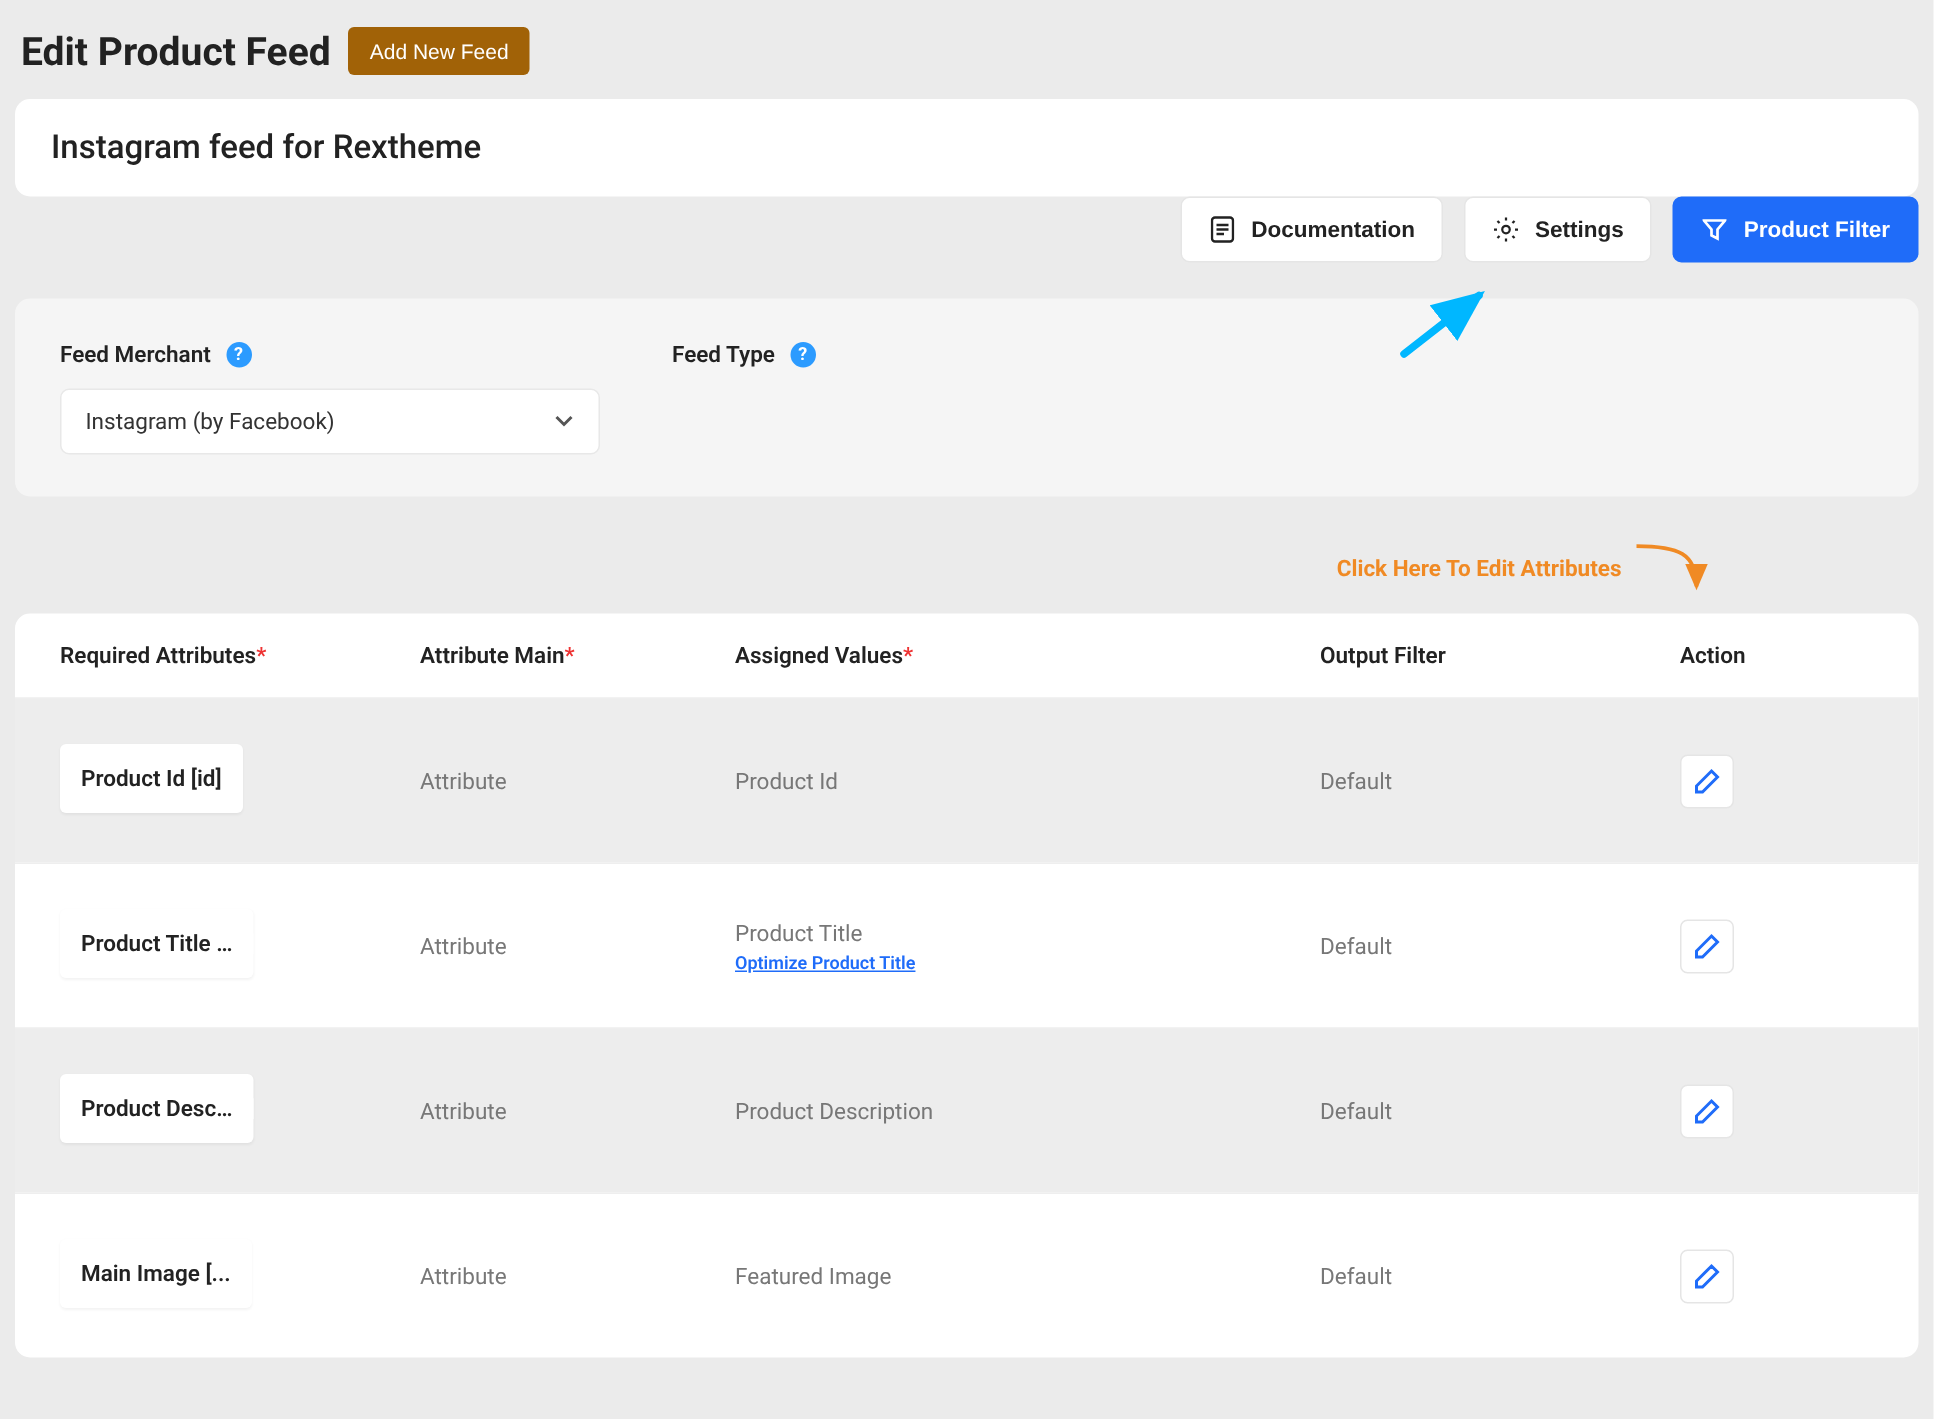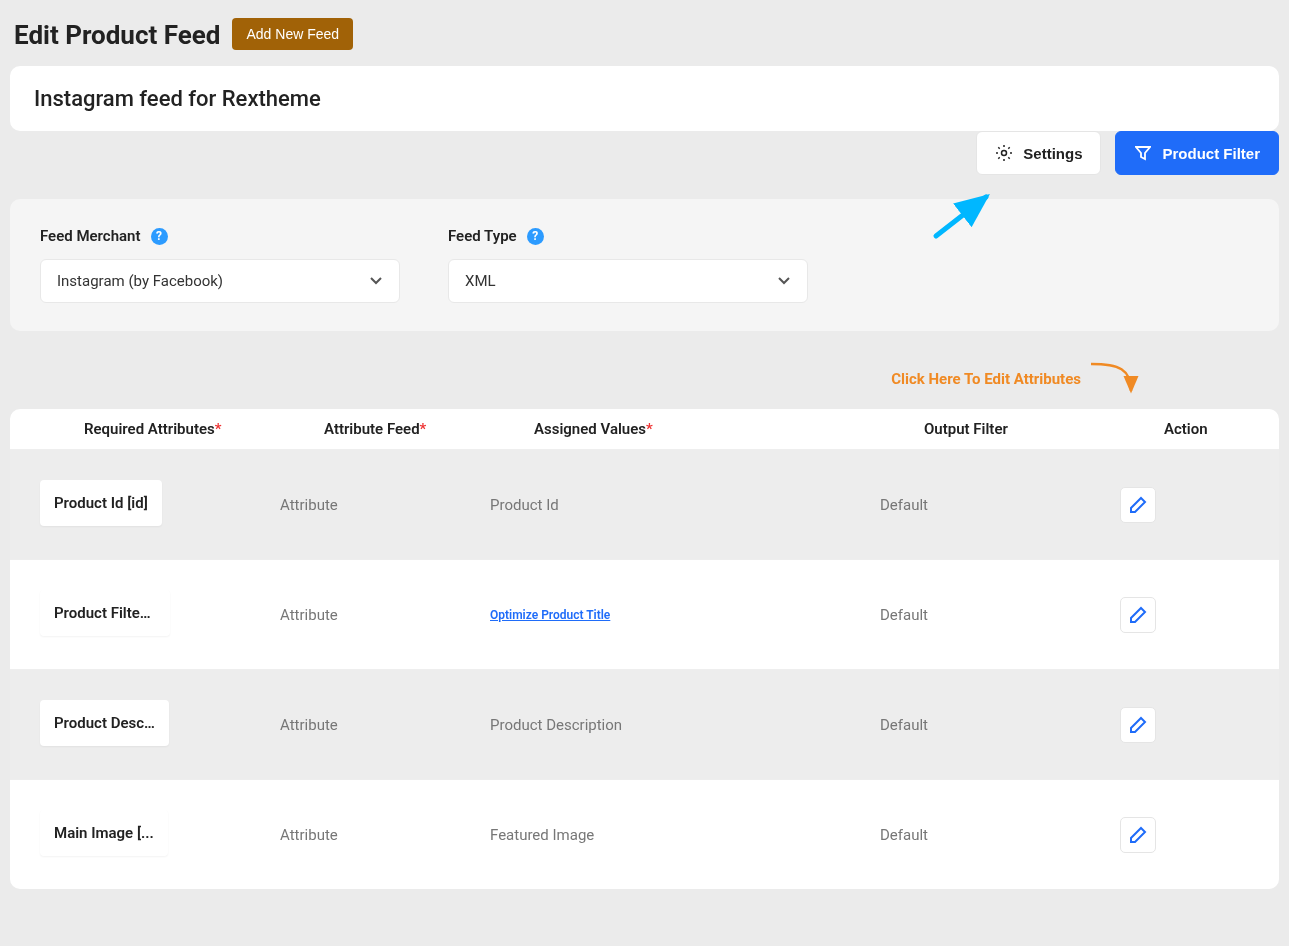--- a/index.html
+++ b/index.html
@@ -128,21 +128,21 @@
   background:#fff;
   border-radius:10px;
   overflow:hidden;
 }
 .thead, .trow {
   display:grid;
   grid-template-columns: 240px 210px 390px 240px 120px;
   align-items:center;
   padding: 0 30px;
 }
-.thead { height:40px;margin-left:44px; }
+.thead { height:56px; }
 .th {
   font-size:15px;
   font-weight:600;
   color:#222;
 }
 .req { color:#e33; }
 .trow {
   height:110px;
   border-top:1px solid #eee;
 }
@@ -200,20 +200,31 @@
 <div class="header-row">
   <div class="page-title">Edit Product Feed</div>
   <button class="add-feed-btn">Add New Feed</button>
 </div>
 
 <div class="feed-name-card">
   <div class="feed-name">Instagram feed for Rextheme</div>
 </div>
 
 <div class="toolbar">
+  <button class="tool-btn">
+    <span class="tbicon">
+      <svg width="16" height="18" viewBox="0 0 16 18" fill="none" stroke="#222" stroke-width="1.6">
+          <rect x="1" y="1" width="14" height="16" rx="2"></rect>
+          <line x1="4" y1="6" x2="12" y2="6"></line>
+          <line x1="4" y1="9" x2="12" y2="9"></line>
+          <line x1="4" y1="12" x2="9" y2="12"></line>
+        </svg>
+    </span>
+    <span>Documentation</span>
+  </button>
   <button class="tool-btn">
     <span class="tbicon">
       <svg width="18" height="18" viewBox="0 0 18 18" fill="none" stroke="#222" stroke-width="1.5">
           <circle cx="9" cy="9" r="2.5"></circle>
           <path d="M9 1v2M9 15v2M1 9h2M15 9h2M3.3 3.3l1.4 1.4M13.3 13.3l1.4 1.4M3.3 14.7l1.4-1.4M13.3 4.7l1.4-1.4"></path>
         </svg>
     </span>
     <span>Settings</span>
   </button>
   <button class="tool-btn primary">
@@ -252,49 +263,41 @@
             <polyline points="2,2 7,7 12,2"></polyline>
           </svg>
       </span>
     </div>
   </div>
   <div class="merchant-col">
     <div class="form-label">
       <span>Feed Type</span>
       <span class="help-badge">?</span>
     </div>
-    <div class="select-box">
-      <span>XML</span>
-      <span class="chev">
-        <svg width="14" height="10" viewBox="0 0 14 10" fill="none" stroke="#555" stroke-width="2">
-            <polyline points="2,2 7,7 12,2"></polyline>
-          </svg>
-      </span>
-    </div>
   </div>
 </div>
 
 <div class="edit-attrs-row">
   <span class="edit-attrs-text">Click Here To Edit Attributes</span>
   <span>
     <svg width="50" height="40" viewBox="0 0 50 40" fill="none">
       <defs>
           <marker id="oa" markerWidth="8" markerHeight="8" refX="6" refY="3" orient="auto">
             <polygon points="0,0 7,3 0,6" fill="#f08a24"></polygon>
           </marker>
         </defs>
       <path d="M2,5 C 30,5 42,10 42,32" stroke="#f08a24" stroke-width="2.5" marker-end="url(#oa)"></path>
     </svg>
   </span>
 </div>
 
 <div class="table-card">
   <div class="thead">
     <div class="th"><span>Required Attributes</span><span class="req">*</span></div>
-    <div class="th"><span>Attribute Feed</span><span class="req">*</span></div>
+    <div class="th"><span>Attribute Main</span><span class="req">*</span></div>
     <div class="th"><span>Assigned Values</span><span class="req">*</span></div>
     <div class="th">Output Filter</div>
     <div class="th">Action</div>
   </div>
 
   <div class="trow alt">
     <div><span class="chip">Product Id [id]</span></div>
     <div class="cell-text">Attribute</div>
     <div class="assigned-col">
         <span class="cell-text">Product Id</span>
@@ -305,23 +308,24 @@
           <span>
             <svg width="18" height="18" viewBox="0 0 18 18" fill="none" stroke="#1f6cf9" stroke-width="2">
               <path d="M12 2l4 4L6 16H2v-4L12 2z"></path>
             </svg>
           </span>
         </button>
       </div>
   </div>
 
   <div class="trow">
-    <div><span class="chip">Product Filter …</span></div>
+    <div><span class="chip">Product Title …</span></div>
     <div class="cell-text">Attribute</div>
     <div class="assigned-col">
+      <span class="cell-text">Product Title</span>
       <span class="optimize-link">Optimize Product Title</span>
     </div>
     <div class="cell-text">Default</div>
     <div>
         <button class="edit-iconbtn">
           <span>
             <svg width="18" height="18" viewBox="0 0 18 18" fill="none" stroke="#1f6cf9" stroke-width="2">
               <path d="M12 2l4 4L6 16H2v-4L12 2z"></path>
             </svg>
           </span>

